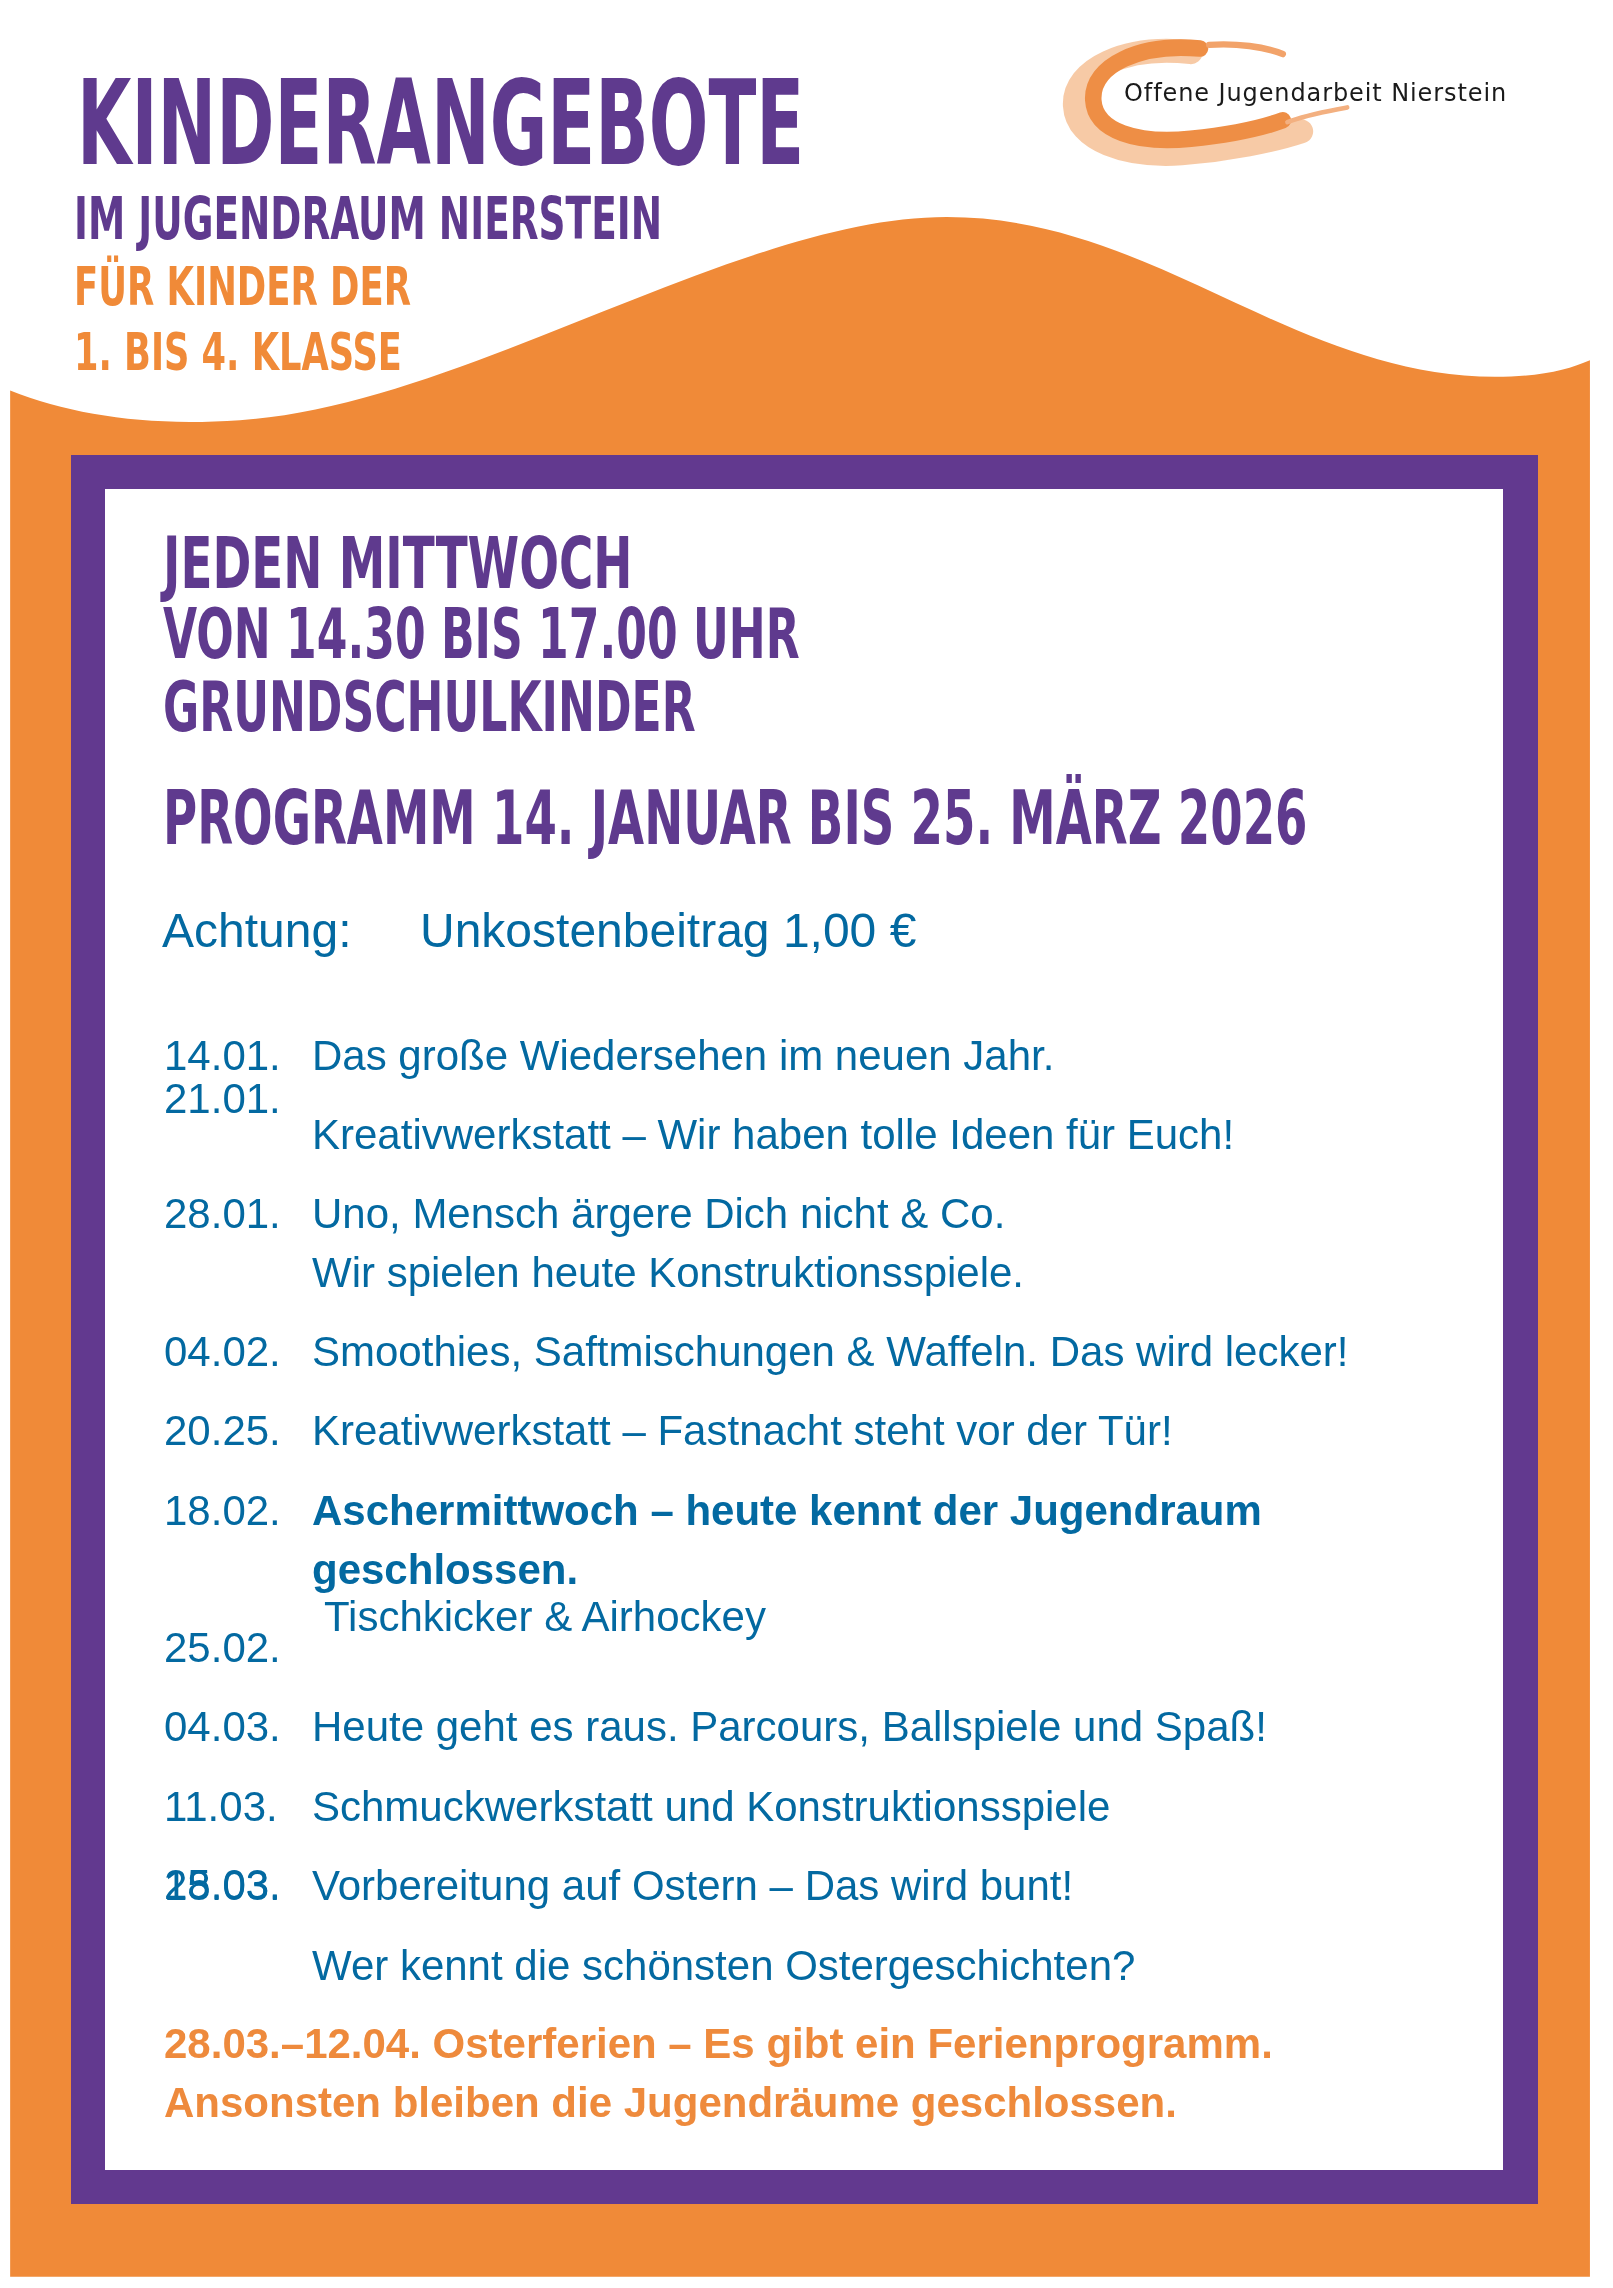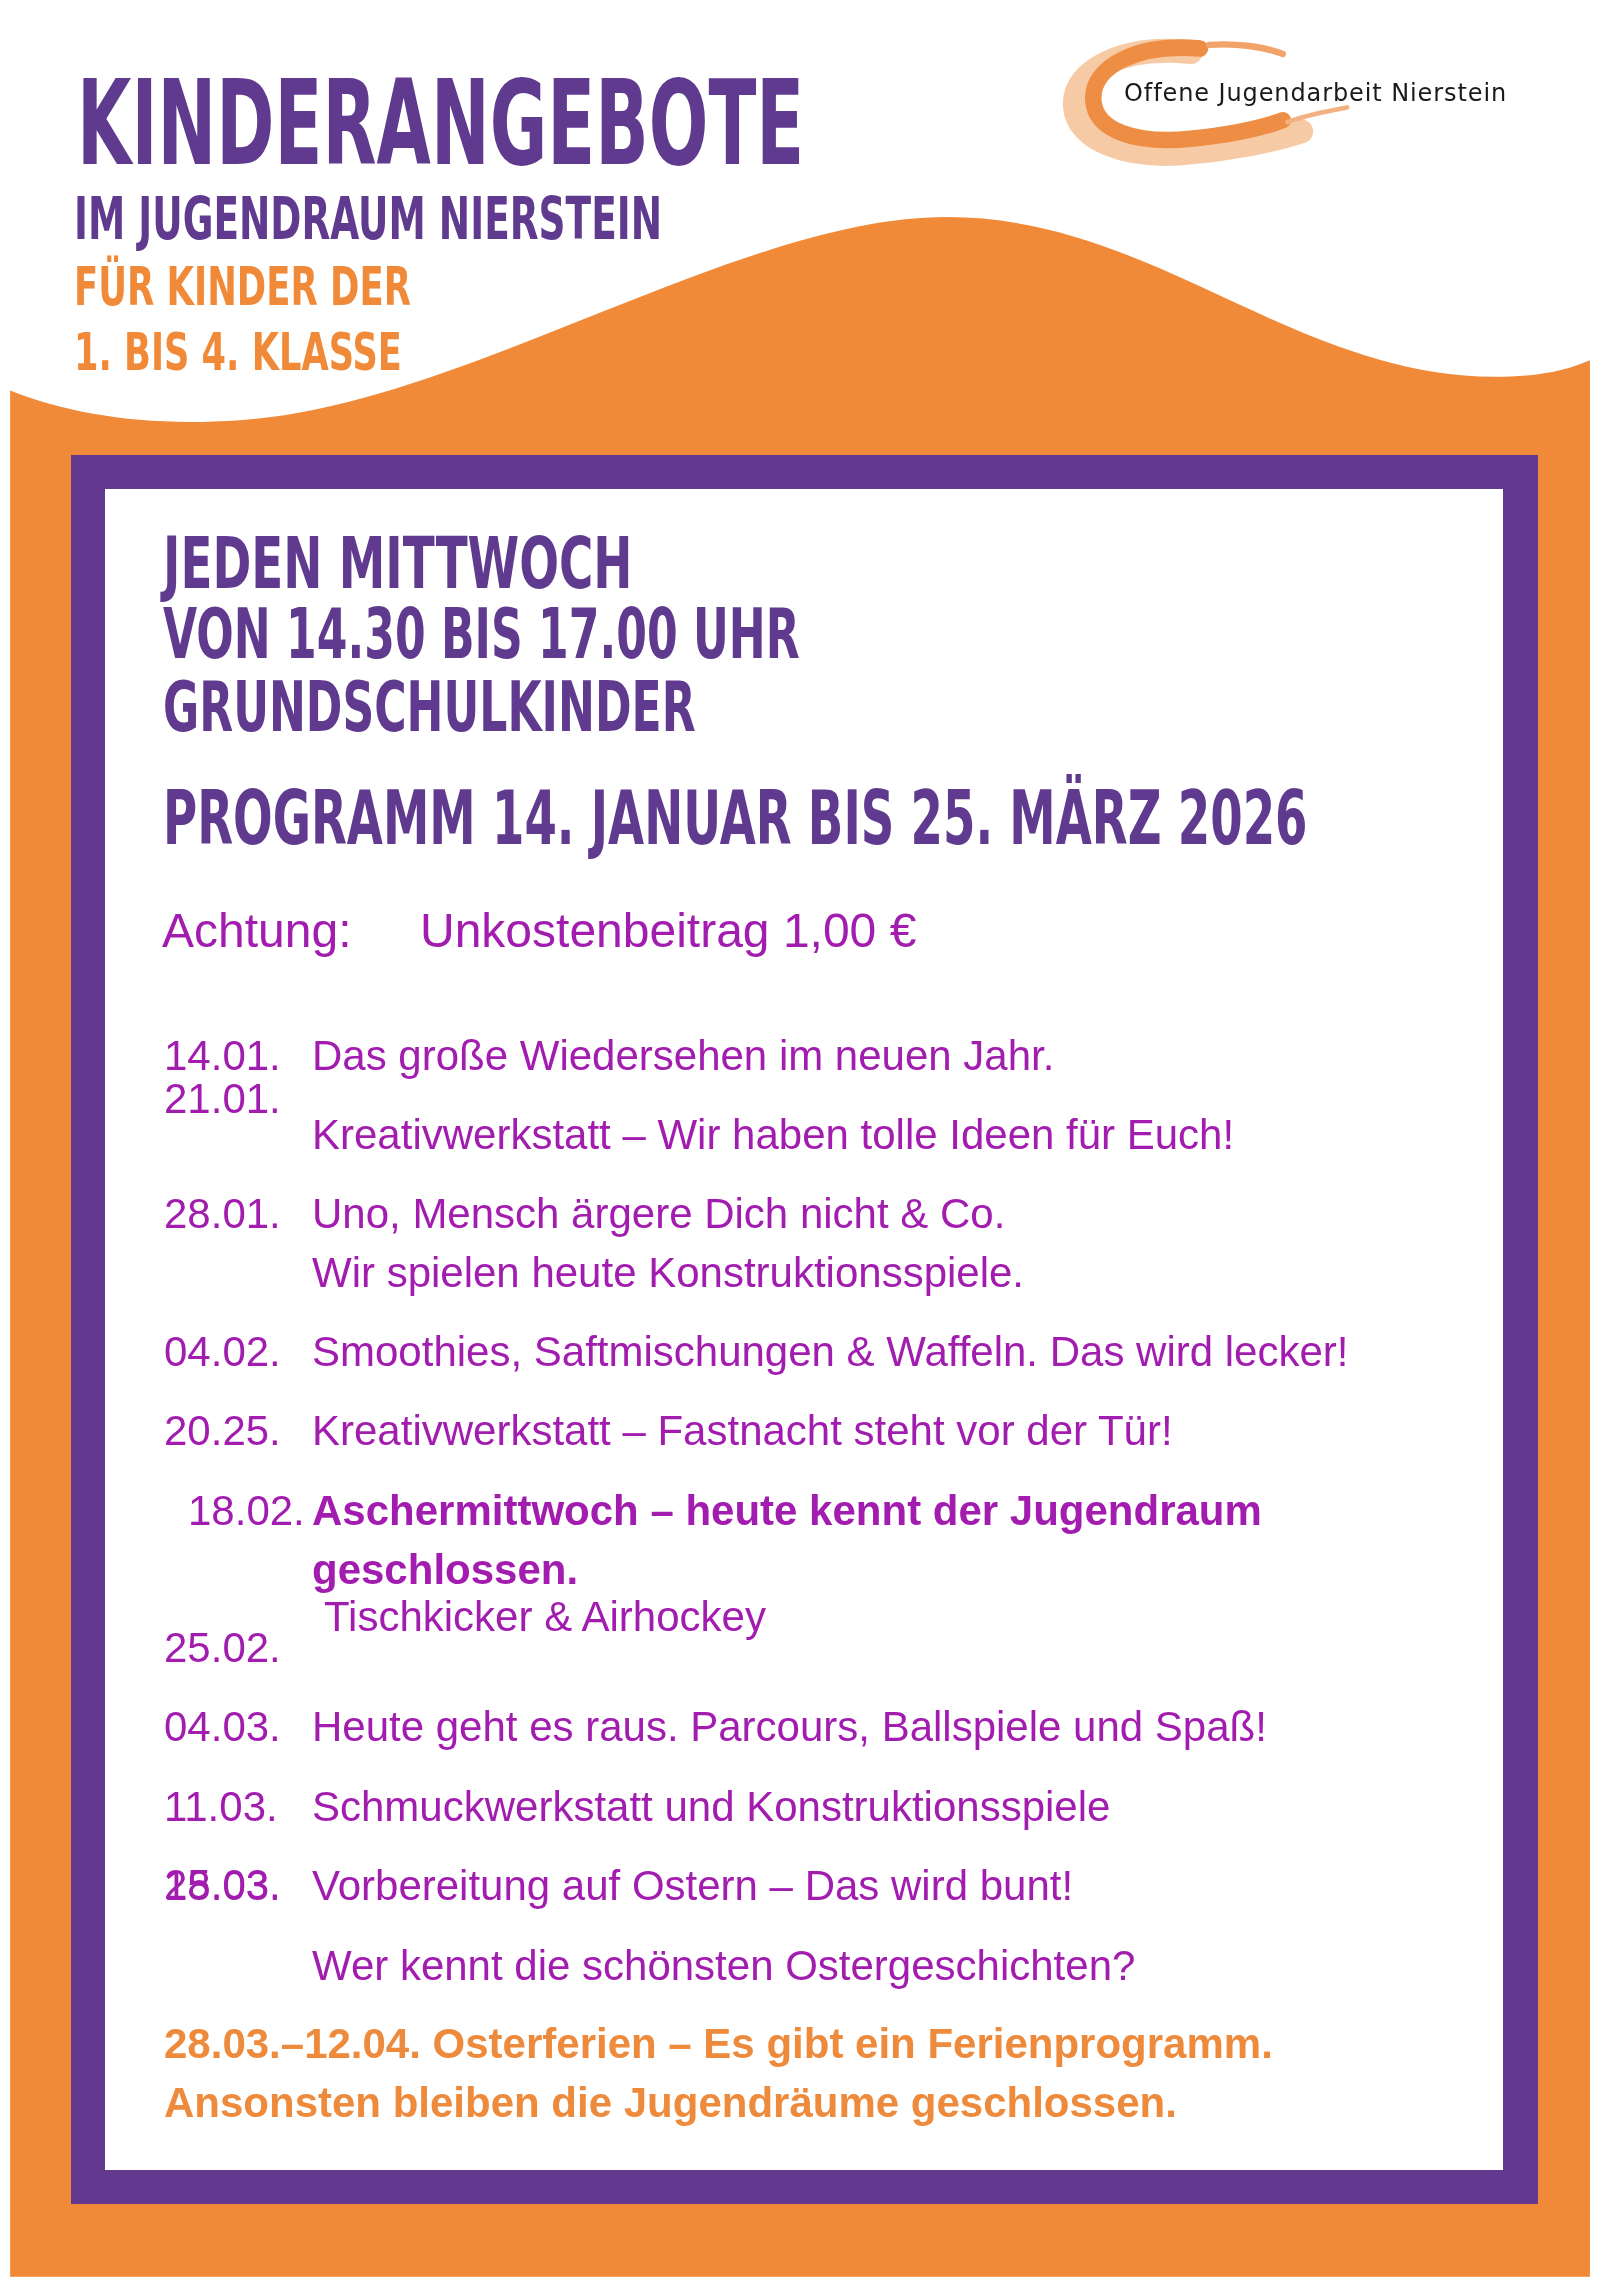--- a/index.html
+++ b/index.html
@@ -7,21 +7,21 @@
   .abs { position:absolute; }
   .bg-svg { position:absolute; left:0; top:0; width:1613px; height:2289px; }
   .display {
     position:absolute; white-space:nowrap; font-family:"DejaVu Sans", sans-serif; font-weight:bold;
     line-height:1; transform-origin:left top; letter-spacing:0;
   }
   .purple { color:#5f3a8e; }
   .orange { color:#ef8a3a; }
   .frame-purple { position:absolute; left:71px; top:455px; width:1467px; height:1749px; background:#62398f; }
   .frame-white { position:absolute; left:105px; top:489px; width:1398px; height:1681px; background:#ffffff; }
-  .body-text { position:absolute; white-space:nowrap; font-family:"Liberation Sans", sans-serif; line-height:1; color:#a21caf; }
+  .body-text { position:absolute; white-space:nowrap; font-family:"Liberation Sans", sans-serif; line-height:1; color:#0369a1; }
   .item-date { left:164px; font-size:42px; }
   .item-desc { left:312px; font-size:42px; }
   .bold { font-weight:bold; }
   .note { left:164px; font-size:42px; font-weight:bold; color:#ee8a3c; }
   .logo-text { position:absolute; left:1124px; top:81px; font-family:"DejaVu Sans", sans-serif; font-size:24px; line-height:1; color:#1a1a1a; letter-spacing:0.9px; white-space:nowrap; }
 </style>
 </head>
 <body>
 
 <svg class="bg-svg" viewBox="0 0 1748 2480" xmlns="http://www.w3.org/2000/svg">
@@ -62,21 +62,21 @@
   <div class="body-text item-date" style="top:1193px;">28.01.</div>
   <div class="body-text item-desc" style="top:1193px;">Uno, Mensch ärgere Dich nicht &amp; Co.</div>
   <div class="body-text item-desc" style="top:1252px;">Wir spielen heute Konstruktionsspiele.</div>
 
   <div class="body-text item-date" style="top:1331px;">04.02.</div>
   <div class="body-text item-desc" style="top:1331px;">Smoothies, Saftmischungen &amp; Waffeln. Das wird lecker!</div>
 
   <div class="body-text item-date" style="top:1410px;">20.25.</div>
   <div class="body-text item-desc" style="top:1410px;">Kreativwerkstatt – Fastnacht steht vor der Tür!</div>
 
-  <div class="body-text item-date" style="top:1490px;margin-left:24px;">18.02.</div>
+  <div class="body-text item-date" style="top:1490px;">18.02.</div>
   <div class="body-text item-desc bold" style="top:1490px;">Aschermittwoch – heute kennt der Jugendraum</div>
   <div class="body-text item-desc bold" style="top:1549px;">geschlossen.</div>
 
   <div class="body-text item-date" style="top:1627px;">25.02.</div>
   <div class="body-text item-desc" style="top:1596px;margin-left:12px;">Tischkicker &amp; Airhockey</div>
 
   <div class="body-text item-date" style="top:1706px;">04.03.</div>
   <div class="body-text item-desc" style="top:1706px;">Heute geht es raus. Parcours, Ballspiele und Spaß!</div>
 
   <div class="body-text item-date" style="top:1786px;">11.03.</div>

